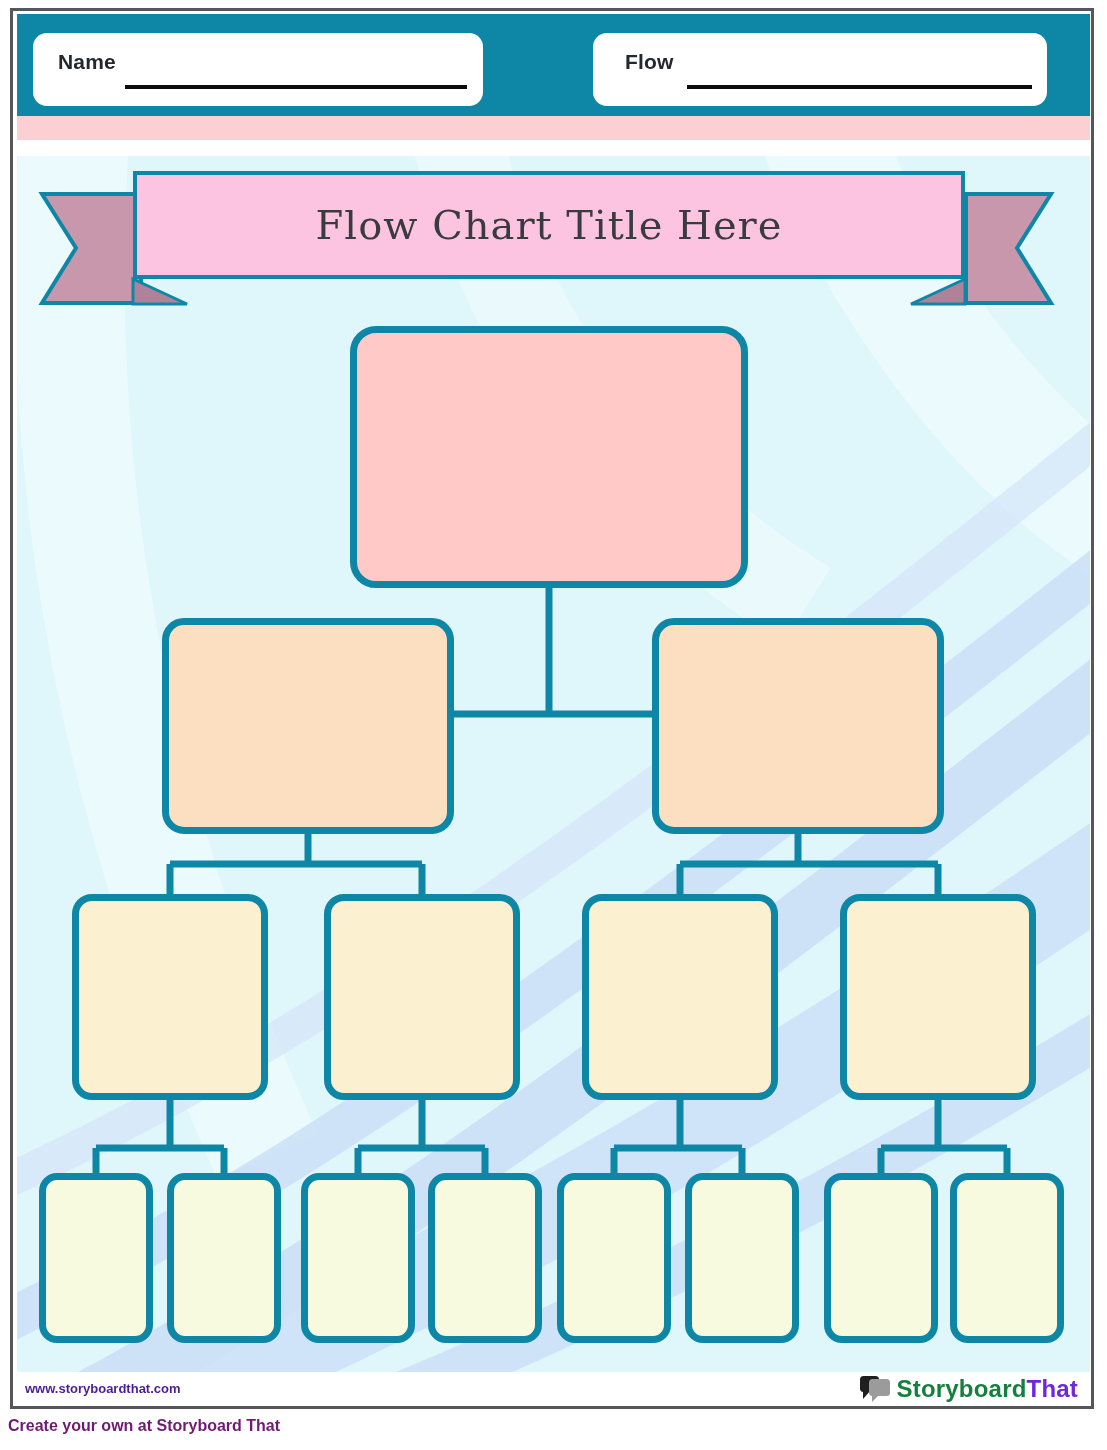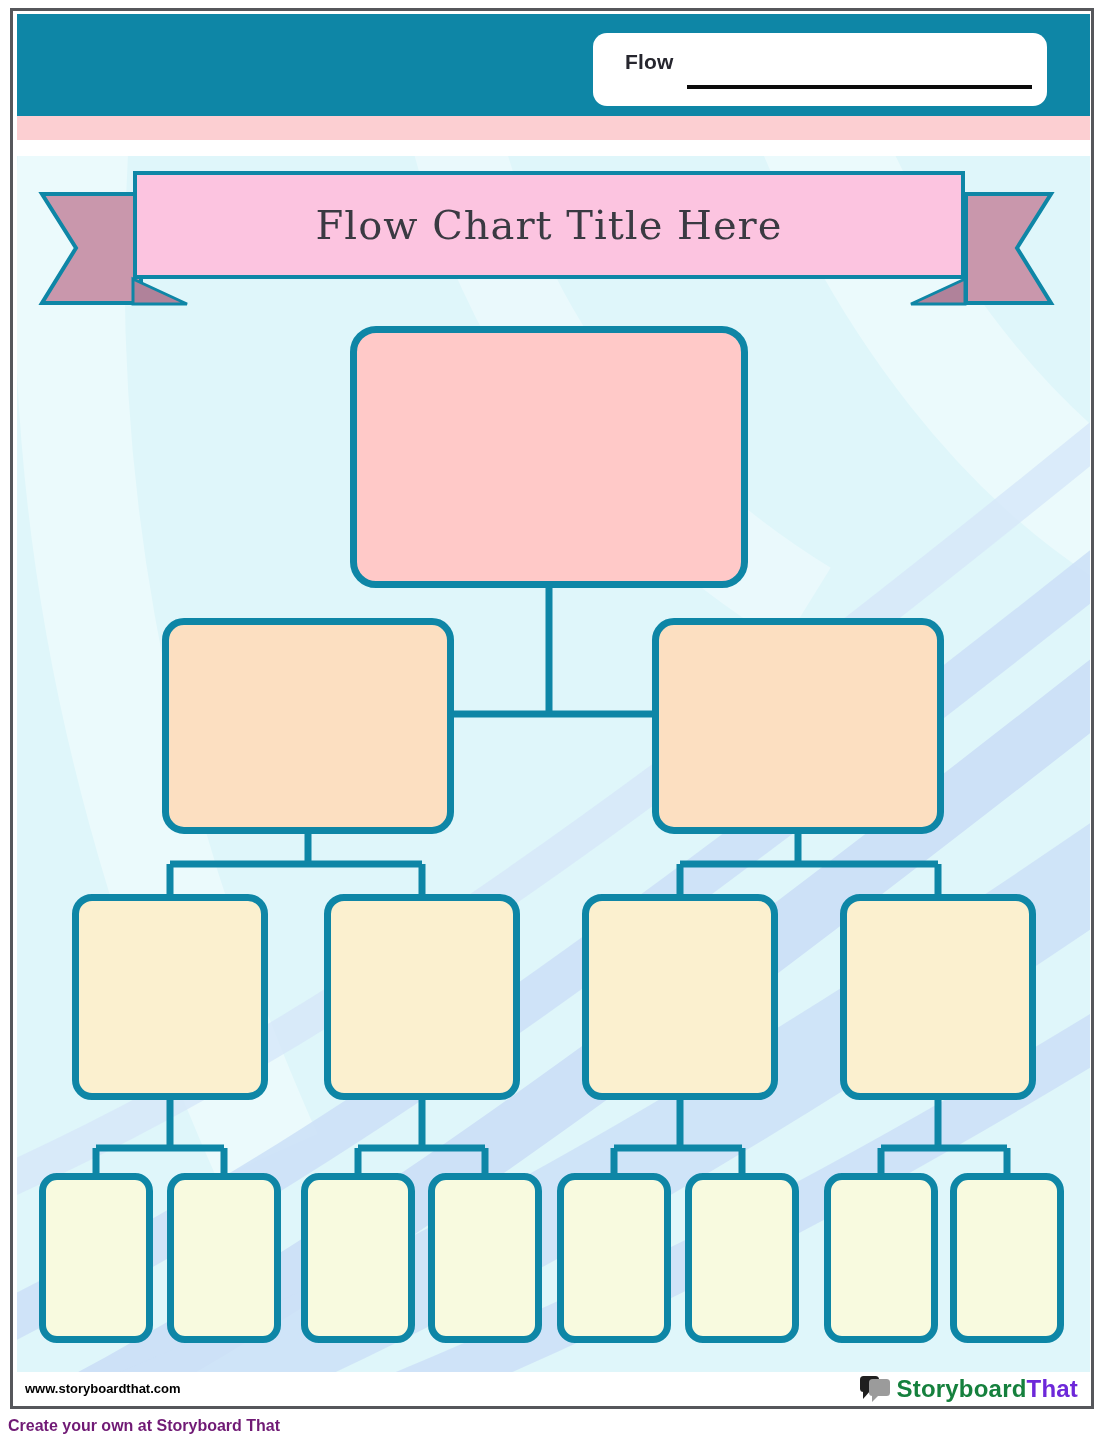--- a/index.html
+++ b/index.html
@@ -34,34 +34,38 @@
   .lv2.a{left:145px;} .lv2.b{left:635px;}
   .lv3{width:196px;height:206px;background:#FBF0CF;border-radius:20px;top:738px;}
   .lv3.a{left:55px;} .lv3.b{left:307px;} .lv3.c{left:565px;} .lv3.d{left:823px;}
   .lv4{width:114px;height:170px;background:#F8FADF;border-radius:18px;top:1017px;}
   .lv4.n1{left:22px;}  .lv4.n2{left:150px;} .lv4.n3{left:284px;} .lv4.n4{left:411px;}
   .lv4.n5{left:540px;} .lv4.n6{left:668px;} .lv4.n7{left:807px;} .lv4.n8{left:933px;}
   
   .footer-strip{position:absolute;left:17px;top:1372px;width:1073px;height:33px;background:#ffffff;
                 display:flex;align-items:center;justify-content:space-between;
                 padding:0 12px 0 8px;box-sizing:border-box;}
-  .site-url{font-size:13px;font-weight:bold;color:#000000;}
+  .site-url{font-size:13px;font-weight:bold;color:#4c1d95;}
   .logo{display:flex;align-items:center;gap:6px;}
   .logo-text{font-size:24px;font-weight:bold;letter-spacing:.2px;}
   .logo-text .p1{color:#15803d;} .logo-text .p2{color:#6d28d9;}
   .tagline{position:absolute;left:8px;top:1417px;font-size:16px;font-weight:bold;color:#701a75;}
 </style>
 </head>
 <body>
 
 <div class="page">
 
   <div class="frame"></div>
 
   <div class="header-band">
+    <div class="field-box name">
+      <span class="field-label">Name</span>
+      <div class="field-line"></div>
+    </div>
     <div class="field-box date">
       <span class="field-label">Flow</span>
       <div class="field-line"></div>
     </div>
   </div>
 
   <div class="pink-strip"></div>
 
   <div class="canvas">
 

